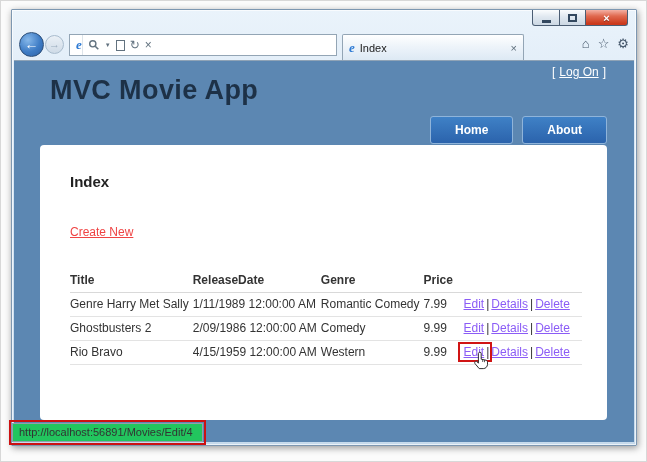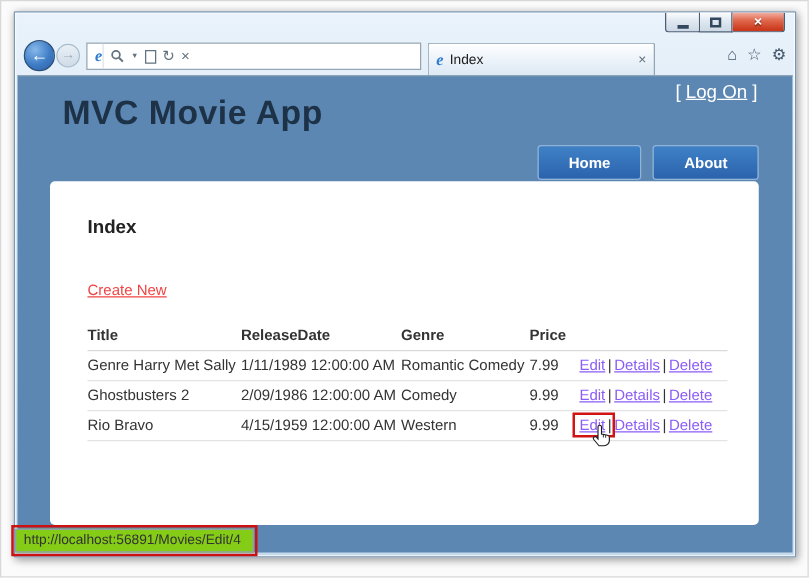--- a/index.html
+++ b/index.html
@@ -58,52 +58,52 @@
   .tab-close { color:#5d6d7a; font-size:11px; }
 
   .chrome-icons { position:absolute; right:7px; top:6px; display:flex; gap:8px;
                   font-size:13px; color:#44566a; }
   .chrome-icons span { cursor:pointer; }
 
   
   .viewport { position:absolute; left:2px; right:2px; top:50px; bottom:3px;
               background:#5c87b2; border-top:1px solid #8fa3b6; overflow:hidden; }
 
-  .logon { position:absolute; top:4px; right:28px; font-size:15px; color:#fff; }
+  .logon { position:absolute; top:4px; right:28px; font-size:12px; color:#fff; }
   .logon .lbl { margin:0 4px; text-decoration:underline; cursor:pointer; }
   .site-title { position:absolute; top:14px; left:36px; font-size:27px; font-weight:bold;
                 color:#1d3147; letter-spacing:.4px; }
   .menu { position:absolute; top:55px; right:27px; display:flex; gap:9px; }
   .menu-btn { background:linear-gradient(#3f81c6,#2b63ac); border:1px solid #8fb4da;
               border-radius:3px; color:#fff; font-weight:bold; font-size:12px;
               padding:6px 24px; cursor:pointer; }
 
   .content-box { position:absolute; left:26px; right:27px; top:84px; bottom:22px;
                  background:#fff; border-radius:4px; }
   .page-heading { position:absolute; left:30px; top:28px; font-size:15px; font-weight:bold; color:#222; }
   .create-new { position:absolute; left:30px; top:80px; font-size:12px; color:#ef4444;
                 text-decoration:underline; cursor:pointer; }
 
-  .movies-table { position:absolute; left:30px; top:112px; width:512px;
+  .movies-table { position:absolute; left:30px; top:124px; width:512px;
                   border-collapse:collapse; font-size:12px; color:#333; }
   .movies-table th { text-align:left; font-weight:bold; padding:4px 4px 5px 0;
                      border-bottom:1px solid #d9d9d9; }
   .movies-table td { padding:4px 4px 5px 0; border-bottom:1px solid #e3e3e3; white-space:nowrap; }
   .w-title{width:117px;} .w-release{width:125px;} .w-genre{width:101px;} .w-price{width:40px;}
   .tbl-link { color:#8b5cf6; text-decoration:underline; cursor:pointer; }
   .sep { color:#333; margin:0 2px; }
 
   .edit-anchor { position:relative; display:inline-block; }
   .red-box { position:absolute; left:-6px; top:-3px; width:34px; height:20px;
              border:2px solid #d01414; pointer-events:none; }
   .hand-cursor { position:absolute; left:9px; top:6px; pointer-events:none; }
 
   .status-wrap { position:absolute; left:8px; top:419px; }
   .status-redbox { border:2px solid #cc1111; padding:1px; display:inline-block; background:transparent; }
-  .status-tip { background:#84cc16; border:1px solid #93a0ab; padding:2px 9px 3px 6px;
+  .status-tip { background:#22c55e; border:1px solid #93a0ab; padding:2px 9px 3px 6px;
                 font-size:11px; color:#333; white-space:nowrap; }
 </style>
 </head>
 <body>
 
 <div class="screen">
   <div class="window">
 
     <div class="titlebar">
       <div class="win-controls">

